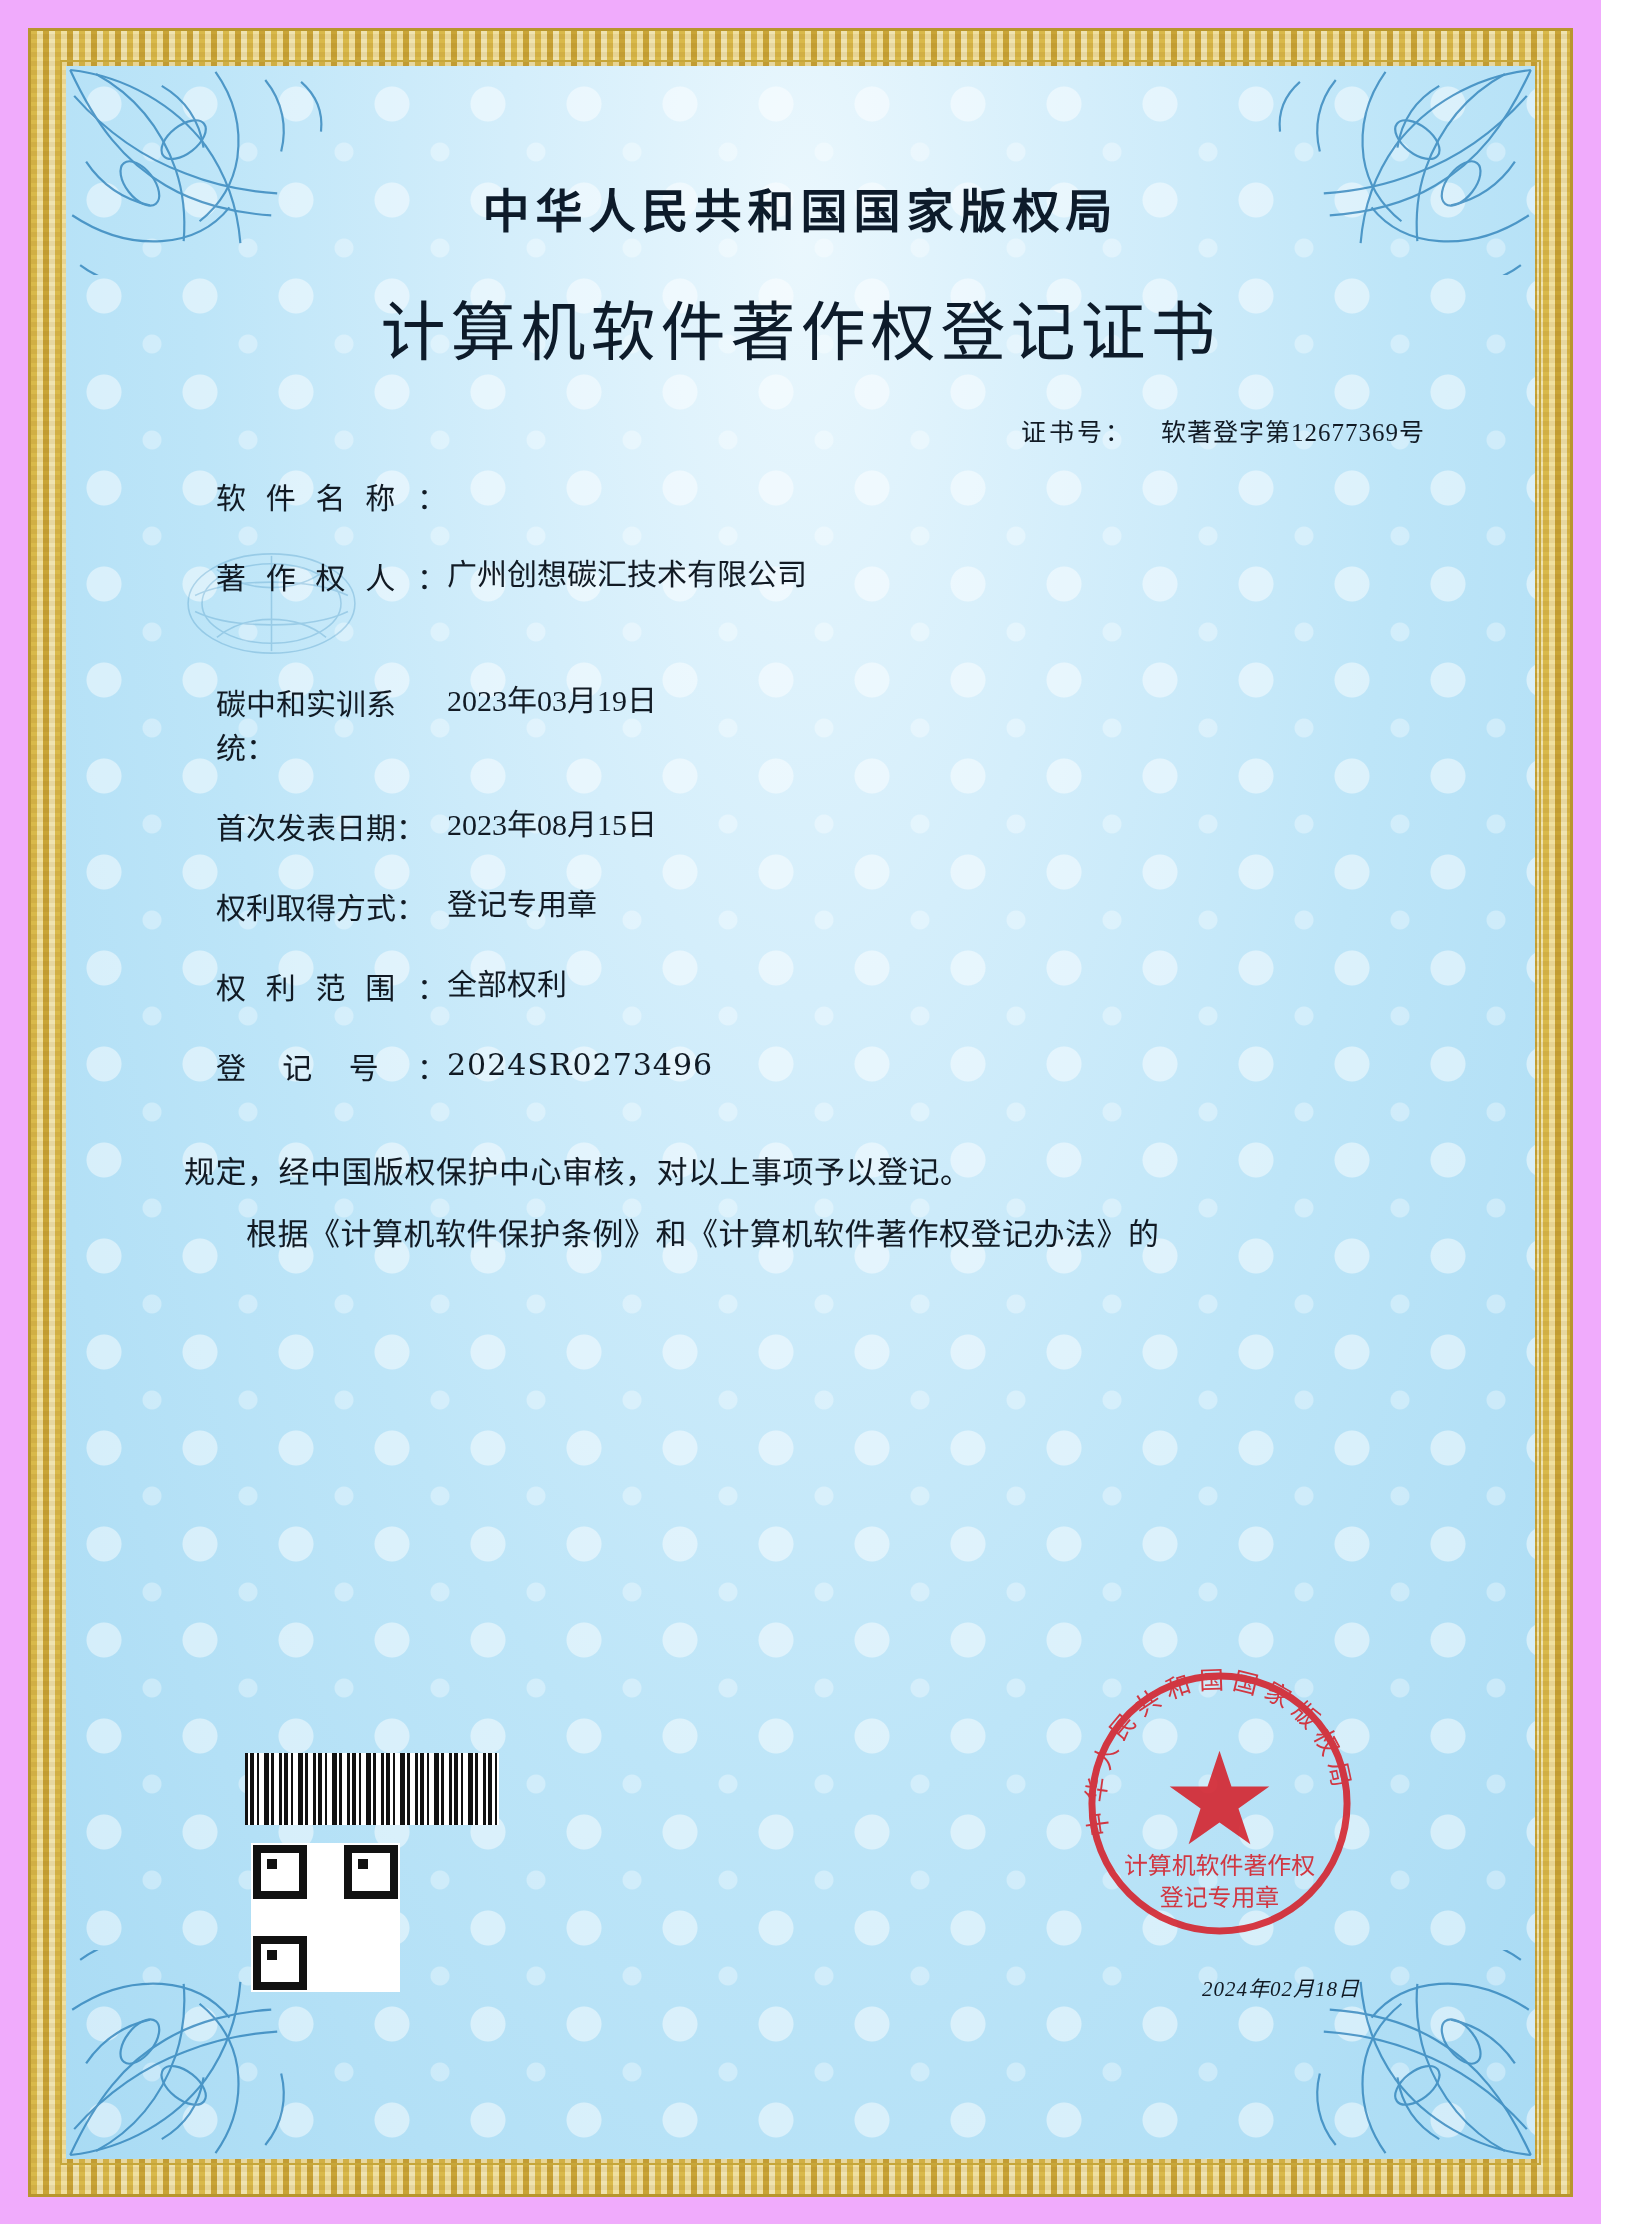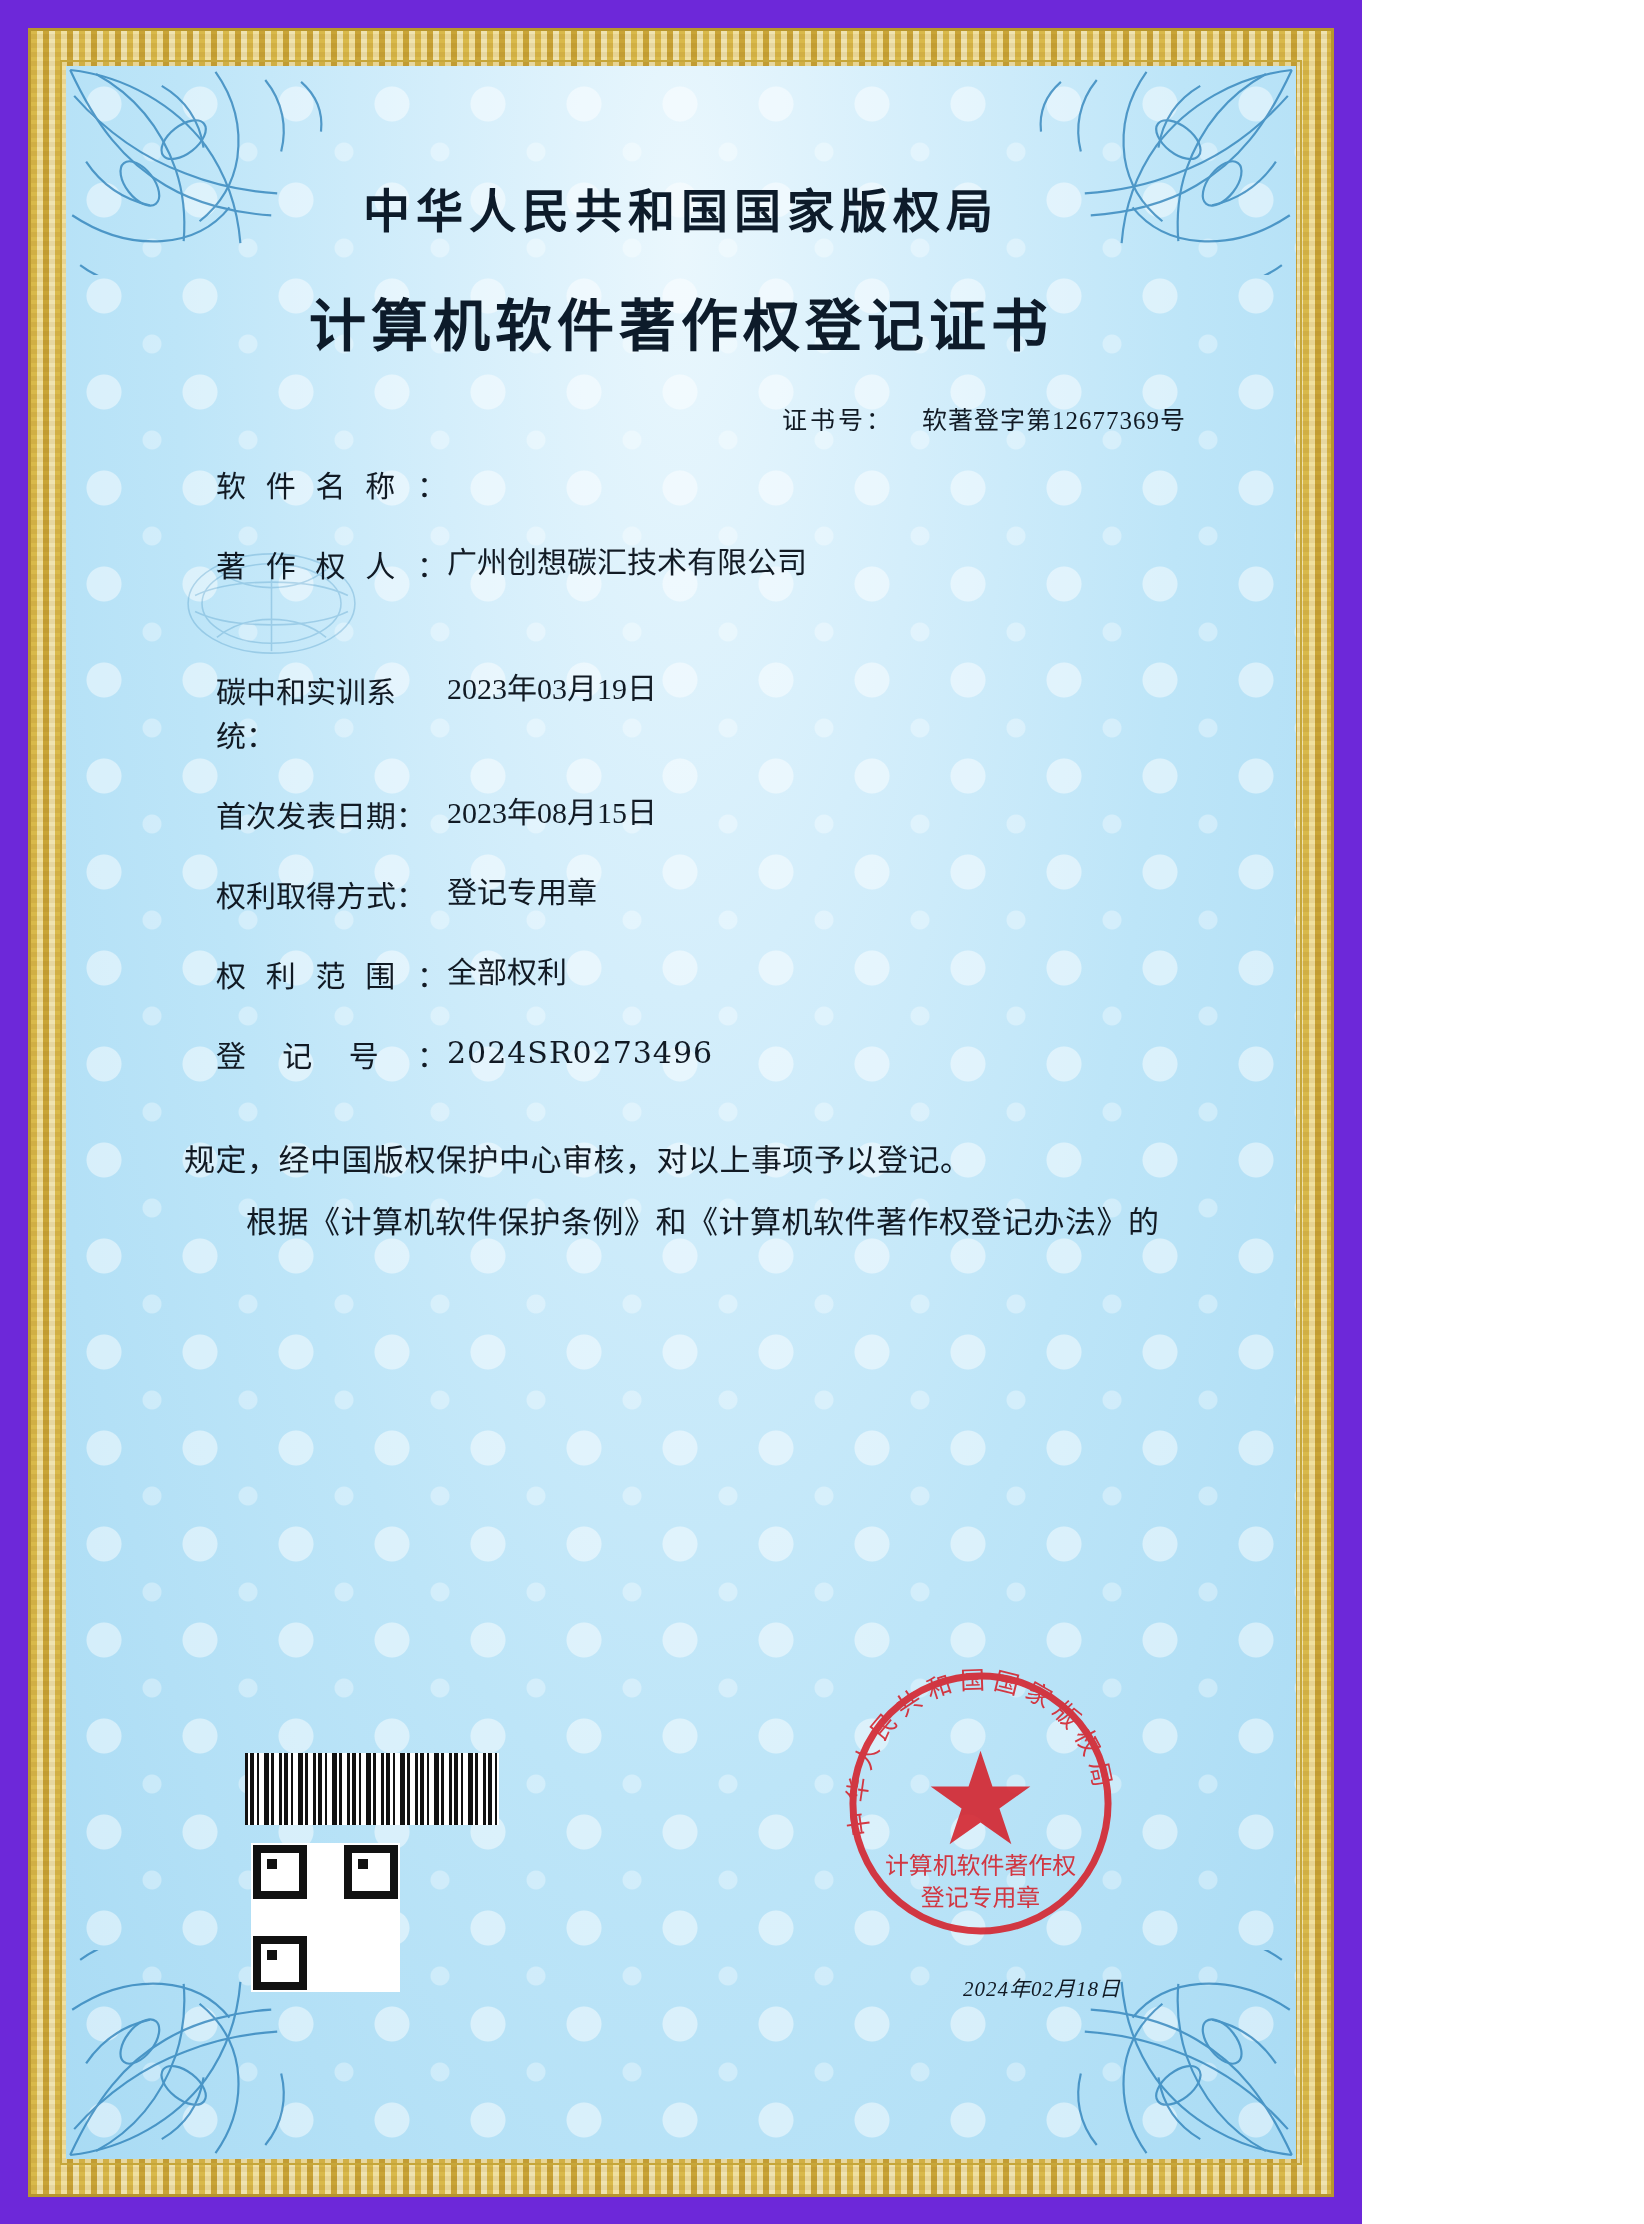--- a/index.html
+++ b/index.html
@@ -9,24 +9,24 @@
   }
   body {
     width: 1645px;
     height: 2225px;
     font-family: "Liberation Serif", "DejaVu Serif", serif;
     overflow: hidden;
   }
 
   .certificate {
     position: relative;
-    width: 1362px;
+    width: 1601px;
     height: 2225px;
     box-sizing: border-box;
-    background: #6d28d9;
+    background: #f0abfc;
   }
 
   
   .frame-outer {
     position: absolute;
     left: 28px; top: 28px; right: 28px; bottom: 28px;
     border: 3px solid #b8962e;
     background:
       repeating-linear-gradient(90deg,
         #d9b94a 0px, #d9b94a 6px,
@@ -99,23 +99,23 @@
   .org-title {
     margin-top: 107px;
     font-size: 47px;
     letter-spacing: 6px;
     font-weight: 700;
     color: #0d1b2a;
     font-family: "DejaVu Serif", "Liberation Serif", serif;
   }
   .cert-title {
     margin-top: 38px;
-    font-size: 57px;
+    font-size: 65px;
     letter-spacing: 5px;
-    font-weight: 700;
+    font-weight: 400;
     color: #0d1b2a;
     font-family: "DejaVu Serif", "Liberation Serif", serif;
   }
 
   .cert-no-row {
     margin-top: 38px;
     text-align: right;
     padding-right: 38px;
     font-size: 25px;
     color: #111a24;

